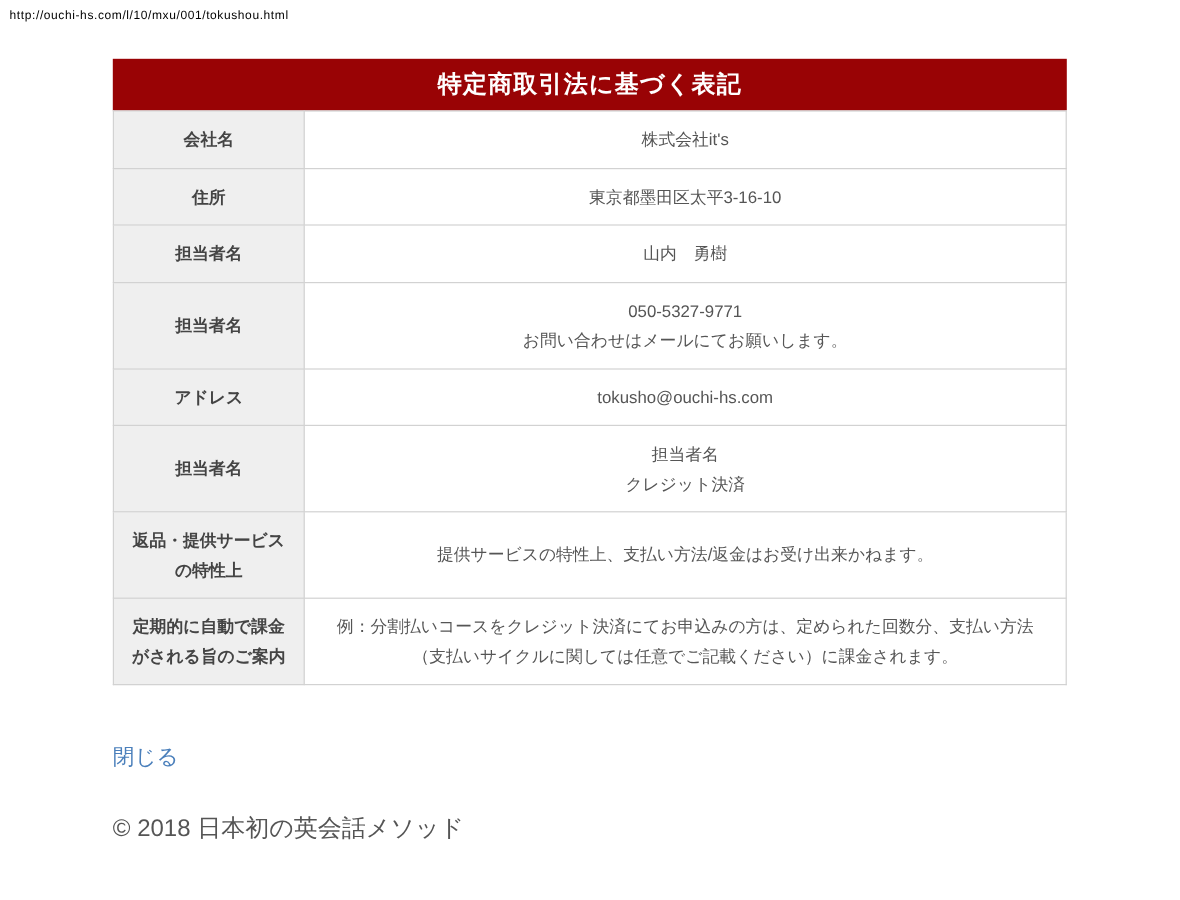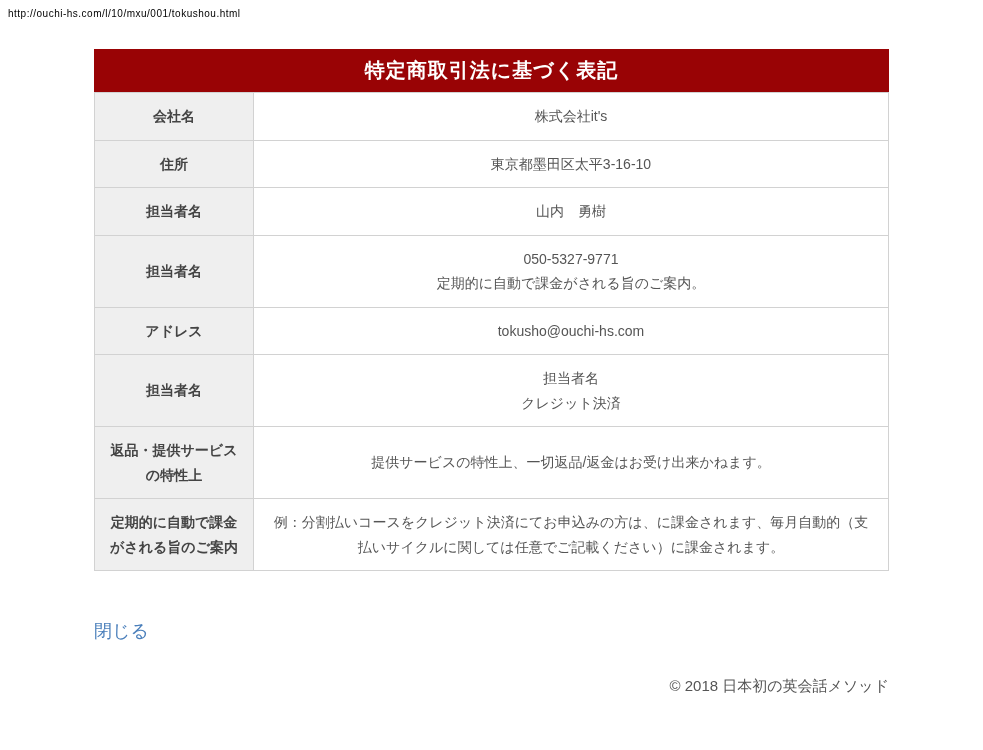--- a/index.html
+++ b/index.html
@@ -74,22 +74,22 @@
     margin-top:48px;
   }
   .close-link{
     color:var(--link);
     font-size:18px;
     text-decoration:none;
     cursor:pointer;
   }
   .footer{
     margin-top:34px;
-    text-align:right;
-    font-size:15px;
+    text-align:left;
+    font-size:20px;
     color:var(--text);
   }
 </style>
 </head>
 <body>
 
 <div class="url-line">http://ouchi-hs.com/l/10/mxu/001/tokushou.html</div>
 
 <div class="container">
 
@@ -114,46 +114,46 @@
         <tr>
           <th>担当者名</th>
           <td>
             <div>山内　勇樹</div>
           </td>
         </tr>
         <tr>
           <th>担当者名</th>
           <td>
             <div>050-5327-9771</div>
-            <div>定期的に自動で課金がされる旨のご案内。</div>
+            <div>お問い合わせはメールにてお願いします。</div>
           </td>
         </tr>
         <tr>
           <th>アドレス</th>
           <td>
             <div>tokusho@ouchi-hs.com</div>
           </td>
         </tr>
         <tr>
           <th>担当者名</th>
           <td>
             <div>担当者名</div>
             <div>クレジット決済</div>
           </td>
         </tr>
         <tr>
           <th>返品・提供サービスの特性上</th>
           <td>
-            <div>提供サービスの特性上、一切返品/返金はお受け出来かねます。</div>
+            <div>提供サービスの特性上、支払い方法/返金はお受け出来かねます。</div>
           </td>
         </tr>
         <tr>
           <th>定期的に自動で課金がされる旨のご案内</th>
           <td>
-            <div>例：分割払いコースをクレジット決済にてお申込みの方は、に課金されます、毎月自動的（支払いサイクルに関しては任意でご記載ください）に課金されます。</div>
+            <div>例：分割払いコースをクレジット決済にてお申込みの方は、定められた回数分、支払い方法（支払いサイクルに関しては任意でご記載ください）に課金されます。</div>
           </td>
         </tr>
       </tbody>
   </table>
 
   <div class="close-wrap">
     <a class="close-link" href="#">閉じる</a>
   </div>
 
   <footer class="footer">© 2018 日本初の英会話メソッド</footer>

